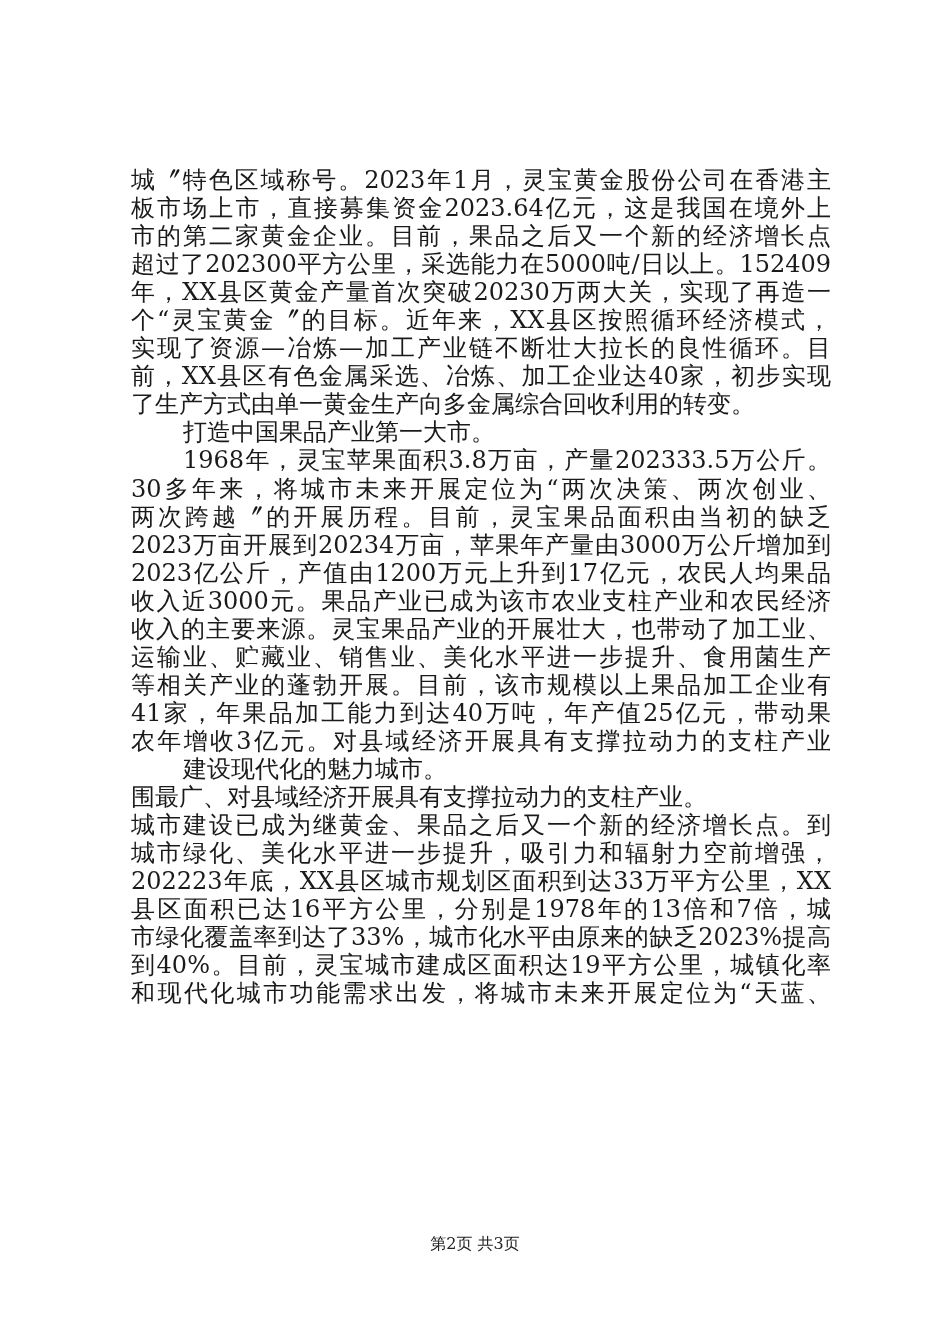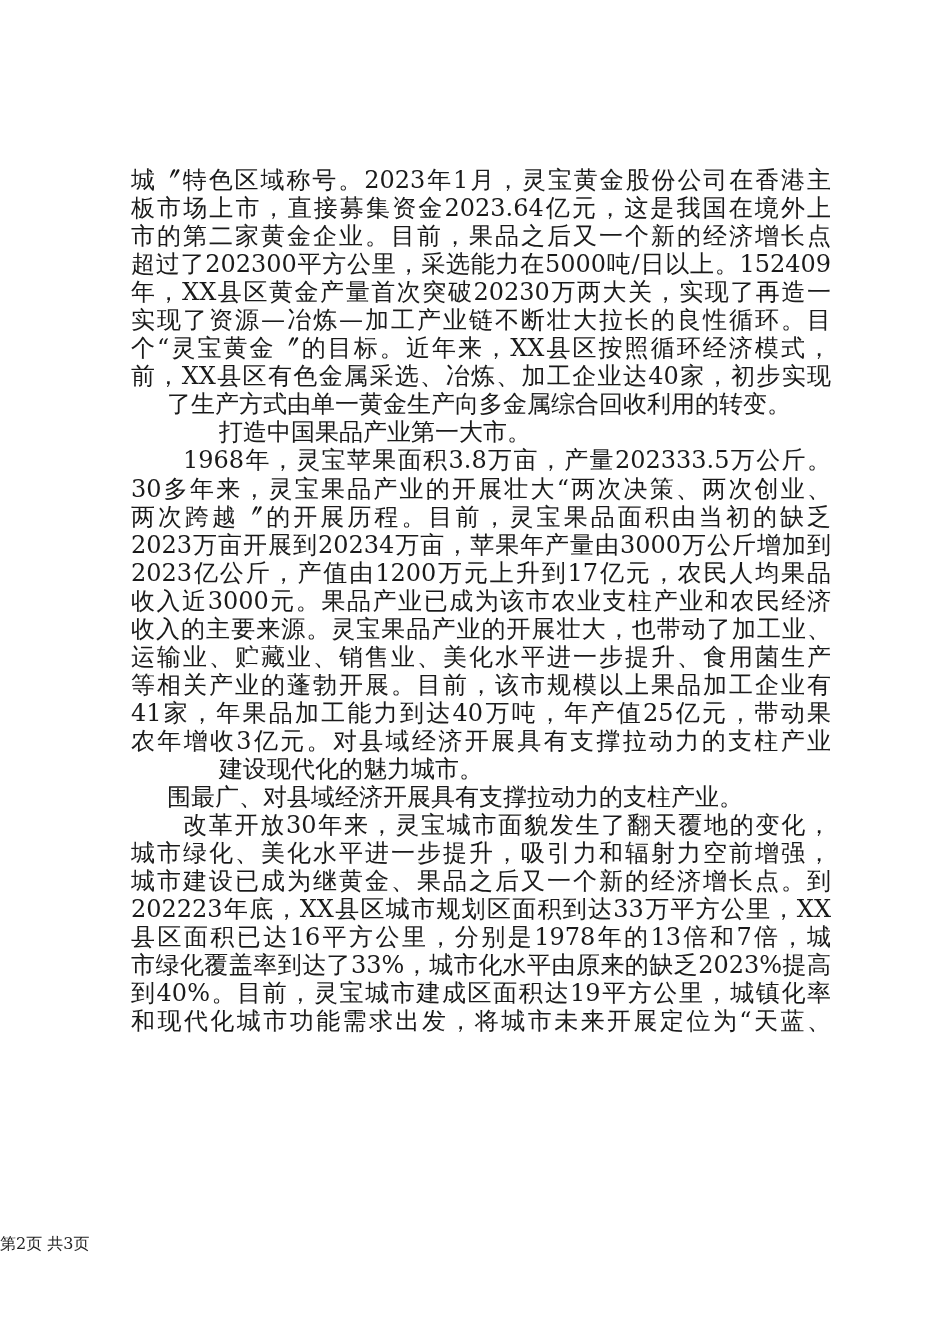--- a/index.html
+++ b/index.html
@@ -11,58 +11,57 @@
     .page { position: absolute; left: 0; top: 0; width: 950px; height: 1344px; }
     .content {
       position: absolute; left: 131px; top: 166px; width: 700px;
     }
     .line {
       height: 28.05px; line-height: 28.05px;
       font-size: 24px; white-space: nowrap;
       text-align: justify; text-align-last: justify;
       letter-spacing: 0;
     }
-    .line.last { text-align-last: left; margin-left: 36px; }
+    .line.last { text-align-last: left; }
     .line.indent { padding-left: 52px; }
     .footer {
       position: absolute; left: 0; width: 950px; top: 1234px;
-      text-align: left; font-size: 16px; color: #222;
+      text-align: center; font-size: 16px; color: #222;
     }
   </style>
 </head>
 <body>
 
 <div class="page">
   <div class="content" id="content">
       <div class="line">城〞特色区域称号。2023年1月，灵宝黄金股份公司在香港主</div>
       <div class="line">板市场上市，直接募集资金2023.64亿元，这是我国在境外上</div>
       <div class="line">市的第二家黄金企业。目前，果品之后又一个新的经济增长点</div>
       <div class="line">超过了202300平方公里，采选能力在5000吨/日以上。152409</div>
       <div class="line">年，XX县区黄金产量首次突破20230万两大关，实现了再造一</div>
+      <div class="line">个“灵宝黄金〞的目标。近年来，XX县区按照循环经济模式，</div>
       <div class="line">实现了资源—冶炼—加工产业链不断壮大拉长的良性循环。目</div>
-      <div class="line">个“灵宝黄金〞的目标。近年来，XX县区按照循环经济模式，</div>
       <div class="line">前，XX县区有色金属采选、冶炼、加工企业达40家，初步实现</div>
       <div class="line last">了生产方式由单一黄金生产向多金属综合回收利用的转变。</div>
       <div class="line indent last">打造中国果品产业第一大市。</div>
       <div class="line indent">1968年，灵宝苹果面积3.8万亩，产量202333.5万公斤。</div>
-      <div class="line">30多年来，灵宝果品产业的开展壮大“两次决策、两次创业、</div>
+      <div class="line">30多年来，将城市未来开展定位为“两次决策、两次创业、</div>
       <div class="line">两次跨越〞的开展历程。目前，灵宝果品面积由当初的缺乏</div>
       <div class="line">2023万亩开展到20234万亩，苹果年产量由3000万公斤增加到</div>
       <div class="line">2023亿公斤，产值由1200万元上升到17亿元，农民人均果品</div>
       <div class="line">收入近3000元。果品产业已成为该市农业支柱产业和农民经济</div>
       <div class="line">收入的主要来源。灵宝果品产业的开展壮大，也带动了加工业、</div>
       <div class="line">运输业、贮藏业、销售业、美化水平进一步提升、食用菌生产</div>
       <div class="line">等相关产业的蓬勃开展。目前，该市规模以上果品加工企业有</div>
       <div class="line">41家，年果品加工能力到达40万吨，年产值25亿元，带动果</div>
       <div class="line">农年增收3亿元。对县域经济开展具有支撑拉动力的支柱产业</div>
       <div class="line indent last">建设现代化的魅力城市。</div>
       <div class="line last">围最广、对县域经济开展具有支撑拉动力的支柱产业。</div>
-      <div class="line indent">改革开放30年来，灵宝城市面貌发生了翻天覆地的变化，</div>
+      <div class="line">城市建设已成为继黄金、果品之后又一个新的经济增长点。到</div>
       <div class="line">城市绿化、美化水平进一步提升，吸引力和辐射力空前增强，</div>
-      <div class="line">城市建设已成为继黄金、果品之后又一个新的经济增长点。到</div>
       <div class="line">202223年底，XX县区城市规划区面积到达33万平方公里，XX</div>
       <div class="line">县区面积已达16平方公里，分别是1978年的13倍和7倍，城</div>
       <div class="line">市绿化覆盖率到达了33%，城市化水平由原来的缺乏2023%提高</div>
       <div class="line">到40%。目前，灵宝城市建成区面积达19平方公里，城镇化率</div>
       <div class="line">和现代化城市功能需求出发，将城市未来开展定位为“天蓝、</div>
     </div>
   <div class="footer">第2页 共3页</div>
 </div>
 
 </body></html>

